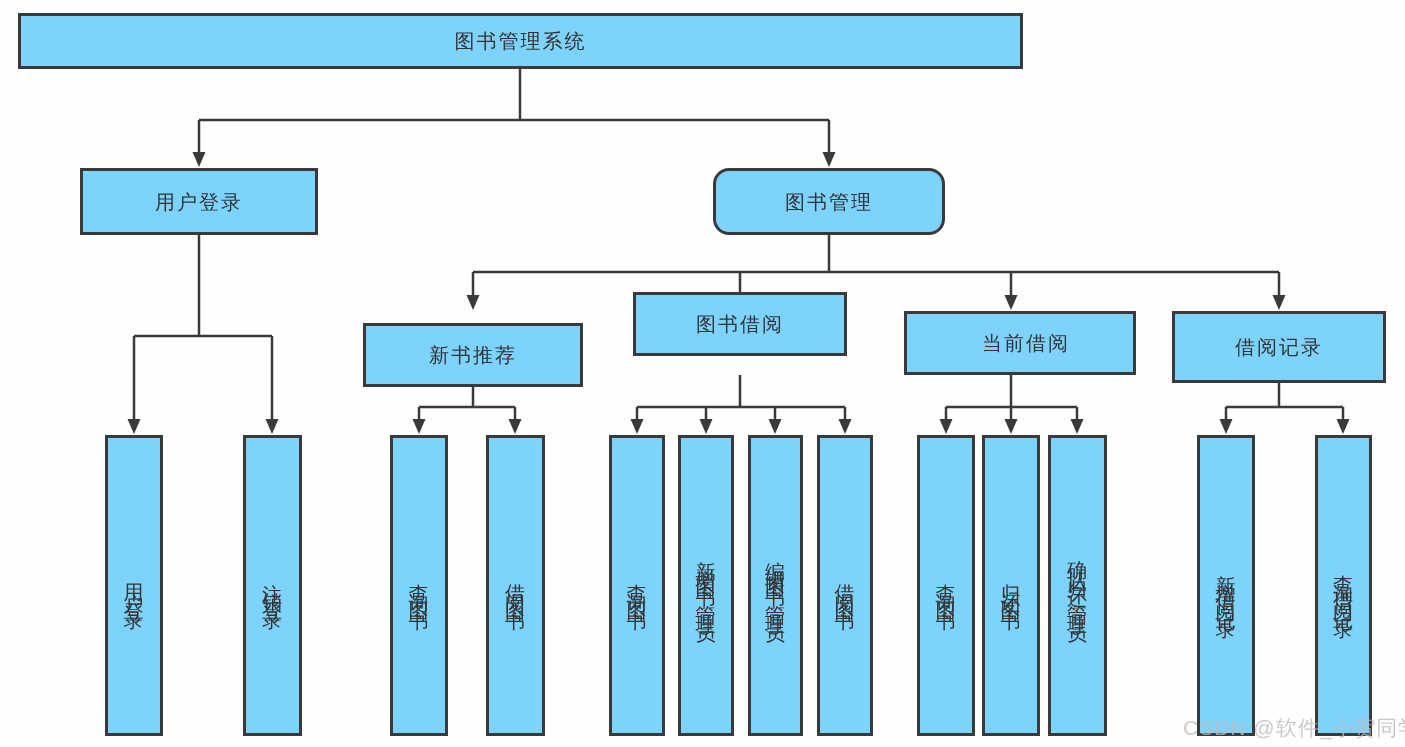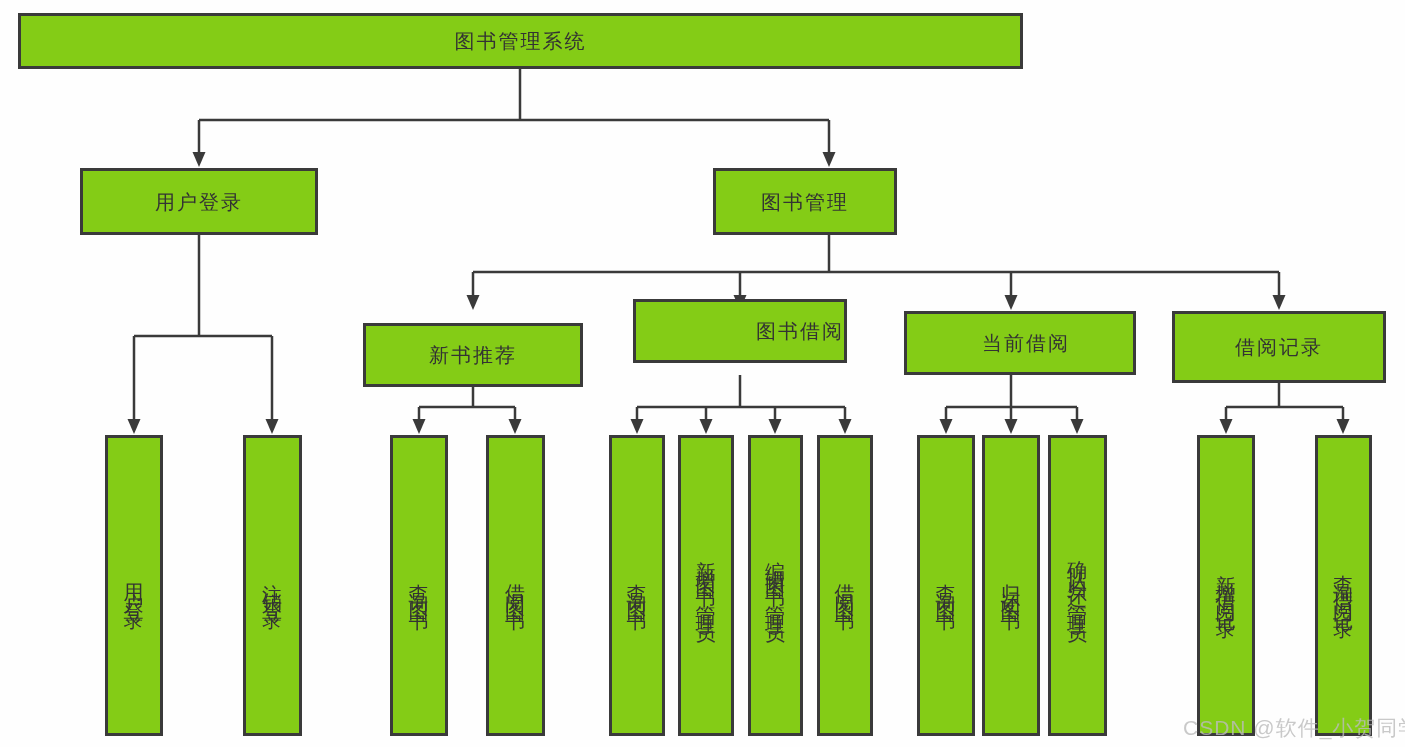--- a/index.html
+++ b/index.html
@@ -8,21 +8,21 @@
     width:1405px;height:747px;
     background:#fefefe;
     overflow:hidden;
     font-family:"Liberation Sans","DejaVu Sans",sans-serif;
     color:#333333;
   }
   #connectors{position:absolute;left:0;top:0;z-index:1;}
   .box{
     position:absolute;
     box-sizing:border-box;
-    background:#84cc16;
+    background:#7dd3fc;
     border:3px solid #3a3a3a;
     display:flex;
     align-items:center;
     justify-content:center;
     z-index:2;
   }
   .box.h span{
     font-size:20px;
     letter-spacing:2px;
     color:#333333;
@@ -109,28 +109,28 @@
       <polygon points="1336.5,419 1349.5,419 1343,434" fill="#3a3a3a"></polygon>
     </svg>
 
   <div class="box h" style="left:18px;top:13px;width:1005px;height:56px;">
     <span>图书管理系统</span>
   </div>
 
   <div class="box h" style="left:80px;top:168px;width:238px;height:67px;">
     <span>用户登录</span>
   </div>
-  <div class="box h" style="left:713px;top:168px;width:184px;height:67px;">
+  <div class="box h" style="left:713px;top:168px;width:232px;height:67px;border-radius:16px;">
     <span>图书管理</span>
   </div>
 
   <div class="box h" style="left:363px;top:323px;width:220px;height:64px;">
     <span>新书推荐</span>
   </div>
-  <div class="box h" style="left:633px;top:299px;width:214px;height:64px;justify-content:flex-end;">
+  <div class="box h" style="left:633px;top:292px;width:214px;height:64px;">
     <span>图书借阅</span>
   </div>
   <div class="box h" style="left:904px;top:311px;width:232px;height:64px;padding-left:12px;">
     <span>当前借阅</span>
   </div>
   <div class="box h" style="left:1172px;top:311px;width:214px;height:72px;">
     <span>借阅记录</span>
   </div>
 
   <div class="box v" style="left:105px;top:435px;width:58px;height:301px;">

